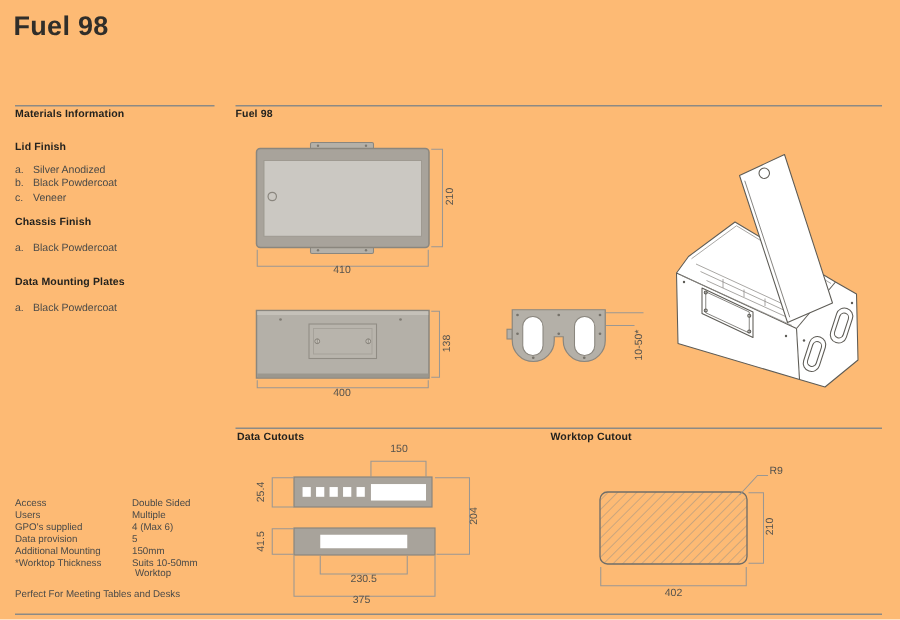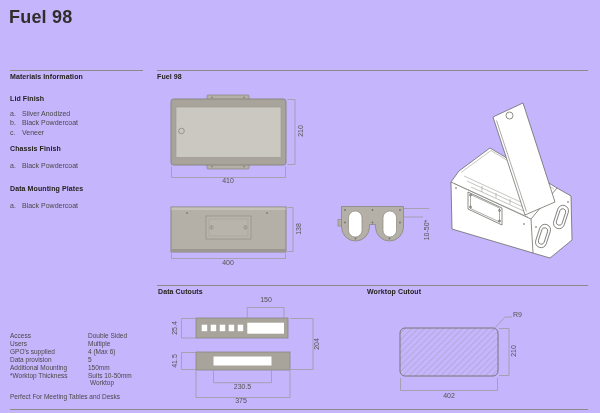--- a/index.html
+++ b/index.html
@@ -1,16 +1,16 @@
 <!DOCTYPE html>
 <html><head>
 <meta charset="utf-8">
 <style>
   html,body{margin:0;padding:0;background:#fff;}
-  .page{position:relative;width:600px;height:413px;background:#c4b5fd;
+  .page{position:relative;width:600px;height:413px;background:#fdba74;
         font-family:"Liberation Sans",sans-serif;overflow:hidden;color:#4a4a48;}
   .rule{position:absolute;height:1px;background:#8c8a85;}
   .title{position:absolute;left:9px;top:7px;font-size:18px;font-weight:bold;
          color:#302e2a;letter-spacing:.2px;}
   .h{position:absolute;font-size:7px;font-weight:bold;color:#23221e;letter-spacing:.1px;}
   .opt-list{position:absolute;font-size:7px;color:#4a4a48;}
   .opt{display:flex;line-height:9.3px;}
   .opt .key{width:12px;}
   .specs{position:absolute;left:10px;top:332px;width:150px;font-size:6.5px;color:#4a4a48;}
   .spec-row{display:flex;line-height:7.9px;}

